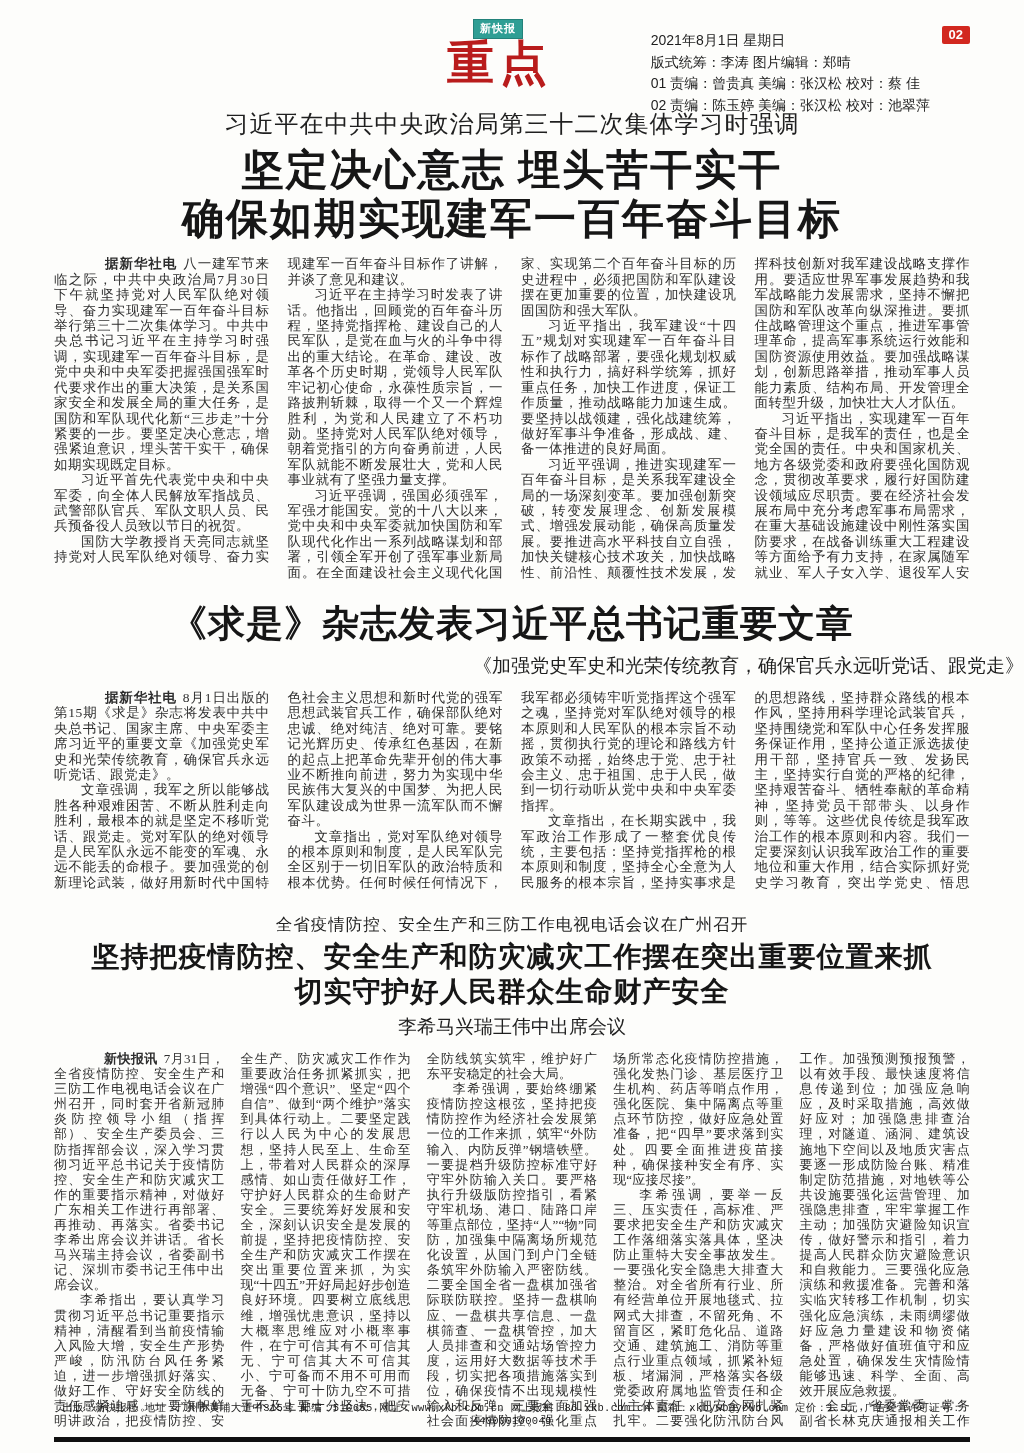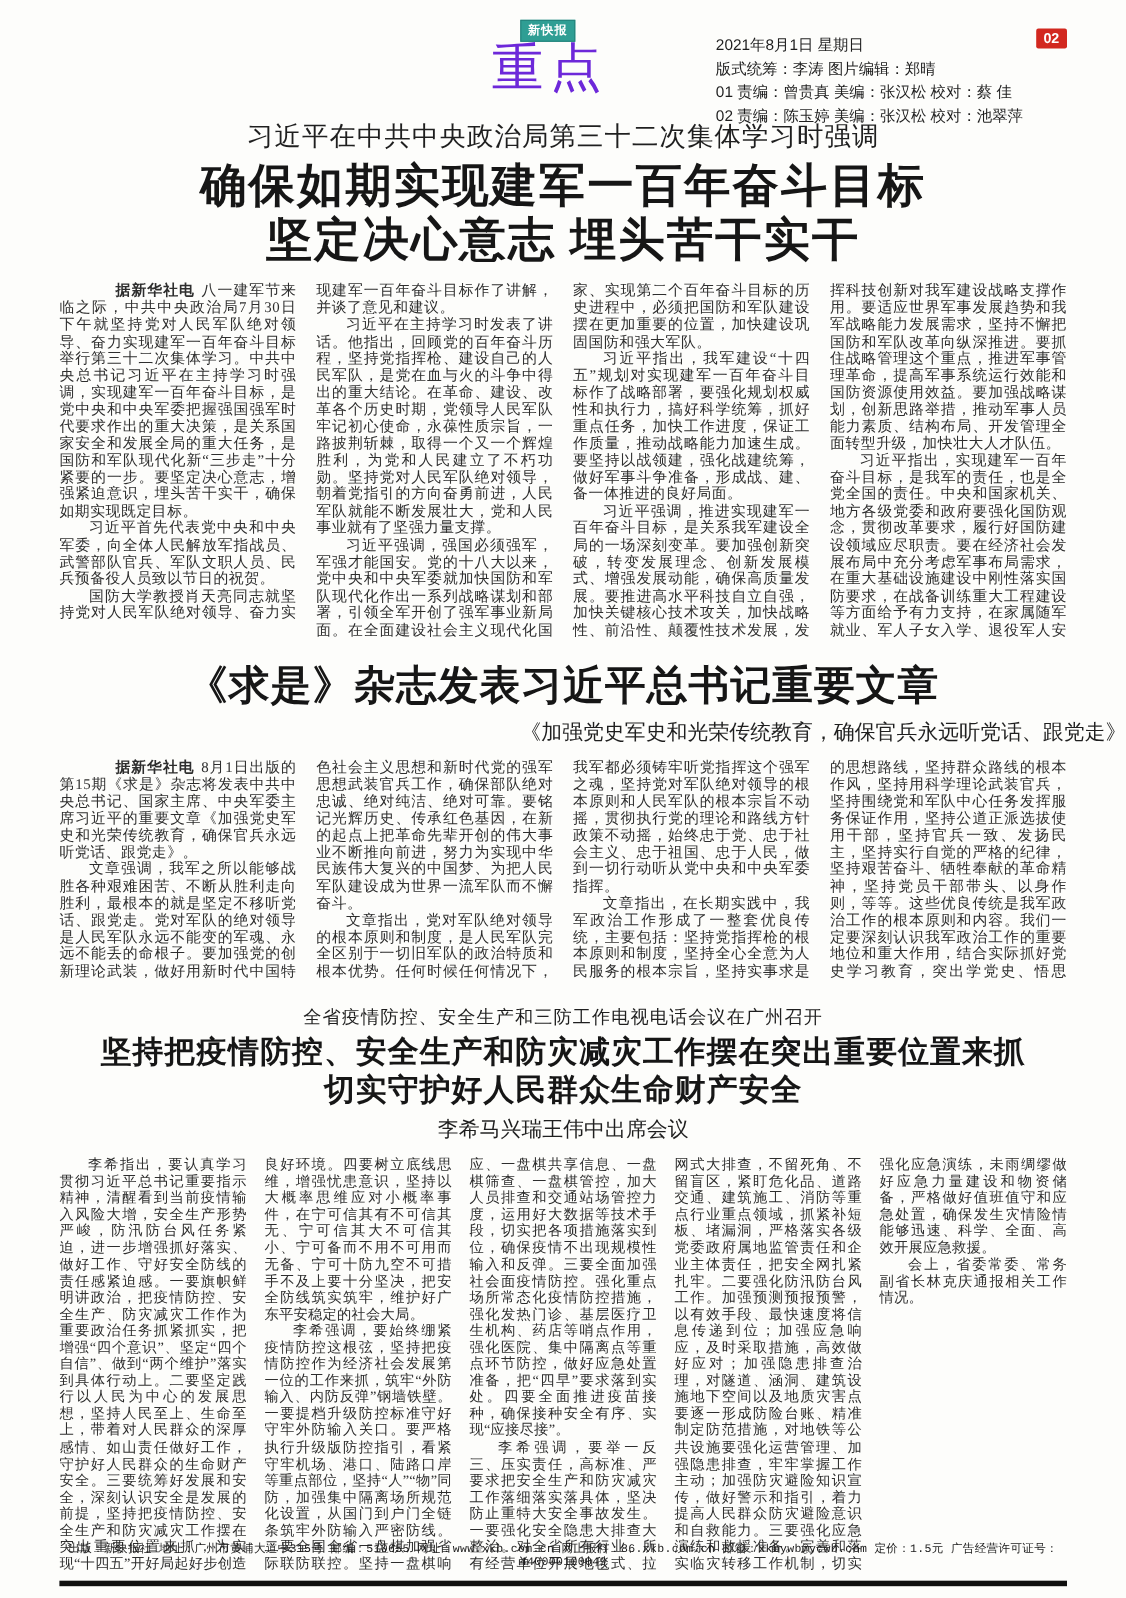--- a/index.html
+++ b/index.html
@@ -12,21 +12,21 @@
   
   .header { position:relative; height:102px; }
   .masthead { position:absolute; left:447px; top:18px; }
   .paper-badge {
     display:inline-block; margin-left:26px; padding:1px 6px 2px;
     background:#2f9e94; color:#fff; font-size:11px; letter-spacing:1px;
     font-family:"Liberation Sans","DejaVu Sans",sans-serif;
     border:1px solid #23827a; font-weight:bold;
   }
   .section-title {
-    font-size:47px; line-height:1.02; font-weight:normal; color:#6d28d9;
+    font-size:47px; line-height:1.02; font-weight:bold; color:#b91c1c;
     letter-spacing:6px; margin-top:1px;
   }
   .meta {
     position:absolute; right:94px; top:30px; font-size:14px; line-height:1.55;
     color:#1e1e1e; font-family:"Liberation Sans","DejaVu Sans",sans-serif;
     white-space:nowrap;
   }
   .page-badge {
     position:absolute; right:54px; top:26px; background:#d2281f; color:#fff;
     font-size:13px; font-weight:bold; padding:1px 7px 2px; border-radius:2px;
@@ -80,22 +80,22 @@
       <div>版式统筹：李涛  图片编辑：郑晴</div>
       <div>01 责编：曾贵真  美编：张汉松  校对：蔡 佳</div>
       <div>02 责编：陈玉婷  美编：张汉松  校对：池翠萍</div>
     </div>
     <div class="page-badge">02</div>
   </div>
 
   <div class="a1">
     <div class="kicker">习近平在中共中央政治局第三十二次集体学习时强调</div>
     <div class="headline">
+      <div>坚定决心意志  埋头苦干实干</div>
       <div>确保如期实现建军一百年奋斗目标</div>
-      <div>坚定决心意志  埋头苦干实干</div>
     </div>
     <div class="body-cols">
       <p><b class="lead-in">据新华社电</b><span>八一建军节来临之际，中共中央政治局7月30日下午就坚持党对人民军队绝对领导、奋力实现建军一百年奋斗目标举行第三十二次集体学习。中共中央总书记习近平在主持学习时强调，实现建军一百年奋斗目标，是党中央和中央军委把握强国强军时代要求作出的重大决策，是关系国家安全和发展全局的重大任务，是国防和军队现代化新“三步走”十分紧要的一步。要坚定决心意志，增强紧迫意识，埋头苦干实干，确保如期实现既定目标。</span></p>
       <p>习近平首先代表党中央和中央军委，向全体人民解放军指战员、武警部队官兵、军队文职人员、民兵预备役人员致以节日的祝贺。</p>
       <p>国防大学教授肖天亮同志就坚持党对人民军队绝对领导、奋力实现建军一百年奋斗目标作了讲解，并谈了意见和建议。</p>
       <p>习近平在主持学习时发表了讲话。他指出，回顾党的百年奋斗历程，坚持党指挥枪、建设自己的人民军队，是党在血与火的斗争中得出的重大结论。在革命、建设、改革各个历史时期，党领导人民军队牢记初心使命，永葆性质宗旨，一路披荆斩棘，取得一个又一个辉煌胜利，为党和人民建立了不朽功勋。坚持党对人民军队绝对领导，朝着党指引的方向奋勇前进，人民军队就能不断发展壮大，党和人民事业就有了坚强力量支撑。</p>
       <p>习近平强调，强国必须强军，军强才能国安。党的十八大以来，党中央和中央军委就加快国防和军队现代化作出一系列战略谋划和部署，引领全军开创了强军事业新局面。在全面建设社会主义现代化国家、实现第二个百年奋斗目标的历史进程中，必须把国防和军队建设摆在更加重要的位置，加快建设巩固国防和强大军队。</p>
       <p>习近平指出，我军建设“十四五”规划对实现建军一百年奋斗目标作了战略部署，要强化规划权威性和执行力，搞好科学统筹，抓好重点任务，加快工作进度，保证工作质量，推动战略能力加速生成。要坚持以战领建，强化战建统筹，做好军事斗争准备，形成战、建、备一体推进的良好局面。</p>
       <p>习近平强调，推进实现建军一百年奋斗目标，是关系我军建设全局的一场深刻变革。要加强创新突破，转变发展理念、创新发展模式、增强发展动能，确保高质量发展。要推进高水平科技自立自强，加快关键核心技术攻关，加快战略性、前沿性、颠覆性技术发展，发挥科技创新对我军建设战略支撑作用。要适应世界军事发展趋势和我军战略能力发展需求，坚持不懈把国防和军队改革向纵深推进。要抓住战略管理这个重点，推进军事管理革命，提高军事系统运行效能和国防资源使用效益。要加强战略谋划，创新思路举措，推动军事人员能力素质、结构布局、开发管理全面转型升级，加快壮大人才队伍。</p>
       <p>习近平指出，实现建军一百年奋斗目标，是我军的责任，也是全党全国的责任。中央和国家机关、地方各级党委和政府要强化国防观念，贯彻改革要求，履行好国防建设领域应尽职责。要在经济社会发展布局中充分考虑军事布局需求，在重大基础设施建设中刚性落实国防要求，在战备训练重大工程建设等方面给予有力支持，在家属随军就业、军人子女入学、退役军人安置、优抚政策落实等方面积极排忧解难。</p>
@@ -114,20 +114,21 @@
   </div>
 
   <div class="a3">
     <div class="kicker">全省疫情防控、安全生产和三防工作电视电话会议在广州召开</div>
     <div class="headline">
       <div>坚持把疫情防控、安全生产和防灾减灾工作摆在突出重要位置来抓</div>
       <div>切实守护好人民群众生命财产安全</div>
     </div>
     <div class="byline">李希马兴瑞王伟中出席会议</div>
     <div class="body-cols">
+      <p><b class="lead-in">新快报讯</b><span>7月31日，全省疫情防控、安全生产和三防工作电视电话会议在广州召开，同时套开省新冠肺炎防控领导小组（指挥部）、安全生产委员会、三防指挥部会议，深入学习贯彻习近平总书记关于疫情防控、安全生产和防灾减灾工作的重要指示精神，对做好广东相关工作进行再部署、再推动、再落实。省委书记李希出席会议并讲话。省长马兴瑞主持会议，省委副书记、深圳市委书记王伟中出席会议。</span></p>
       <p>李希指出，要认真学习贯彻习近平总书记重要指示精神，清醒看到当前疫情输入风险大增，安全生产形势严峻，防汛防台风任务紧迫，进一步增强抓好落实、做好工作、守好安全防线的责任感紧迫感。一要旗帜鲜明讲政治，把疫情防控、安全生产、防灾减灾工作作为重要政治任务抓紧抓实，把增强“四个意识”、坚定“四个自信”、做到“两个维护”落实到具体行动上。二要坚定践行以人民为中心的发展思想，坚持人民至上、生命至上，带着对人民群众的深厚感情、如山责任做好工作，守护好人民群众的生命财产安全。三要统筹好发展和安全，深刻认识安全是发展的前提，坚持把疫情防控、安全生产和防灾减灾工作摆在突出重要位置来抓，为实现“十四五”开好局起好步创造良好环境。四要树立底线思维，增强忧患意识，坚持以大概率思维应对小概率事件，在宁可信其有不可信其无、宁可信其大不可信其小、宁可备而不用不可用而无备、宁可十防九空不可措手不及上要十分坚决，把安全防线筑实筑牢，维护好广东平安稳定的社会大局。</p>
       <p>李希强调，要始终绷紧疫情防控这根弦，坚持把疫情防控作为经济社会发展第一位的工作来抓，筑牢“外防输入、内防反弹”钢墙铁壁。一要提档升级防控标准守好守牢外防输入关口。要严格执行升级版防控指引，看紧守牢机场、港口、陆路口岸等重点部位，坚持“人”“物”同防，加强集中隔离场所规范化设置，从国门到户门全链条筑牢外防输入严密防线。二要全国全省一盘棋加强省际联防联控。坚持一盘棋响应、一盘棋共享信息、一盘棋筛查、一盘棋管控，加大人员排查和交通站场管控力度，运用好大数据等技术手段，切实把各项措施落实到位，确保疫情不出现规模性输入和反弹。三要全面加强社会面疫情防控。强化重点场所常态化疫情防控措施，强化发热门诊、基层医疗卫生机构、药店等哨点作用，强化医院、集中隔离点等重点环节防控，做好应急处置准备，把“四早”要求落到实处。四要全面推进疫苗接种，确保接种安全有序、实现“应接尽接”。</p>
       <p>李希强调，要举一反三、压实责任，高标准、严要求把安全生产和防灾减灾工作落细落实落具体，坚决防止重特大安全事故发生。一要强化安全隐患大排查大整治。对全省所有行业、所有经营单位开展地毯式、拉网式大排查，不留死角、不留盲区，紧盯危化品、道路交通、建筑施工、消防等重点行业重点领域，抓紧补短板、堵漏洞，严格落实各级党委政府属地监管责任和企业主体责任，把安全网扎紧扎牢。二要强化防汛防台风工作。加强预测预报预警，以有效手段、最快速度将信息传递到位；加强应急响应，及时采取措施，高效做好应对；加强隐患排查治理，对隧道、涵洞、建筑设施地下空间以及地质灾害点要逐一形成防险台账、精准制定防范措施，对地铁等公共设施要强化运营管理、加强隐患排查，牢牢掌握工作主动；加强防灾避险知识宣传，做好警示和指引，着力提高人民群众防灾避险意识和自救能力。三要强化应急演练和救援准备。完善和落实临灾转移工作机制，切实强化应急演练，未雨绸缪做好应急力量建设和物资储备，严格做好值班值守和应急处置，确保发生灾情险情能够迅速、科学、全面、高效开展应急救援。</p>
       <p>会上，省委常委、常务副省长林克庆通报相关工作情况。</p>
 
     </div>
   </div>
 
   <div class="footer">出版：新快报社  地址：广州市黄埔大道中315号  邮编：510655  网址：www.xkb.com.cn  网上报料：86.xkb.com.cn  邮箱：xkbywb@ycwb.com  定价：1.5元  广告经营许可证号：440000100049</div>
   <div class="bottom-rule"></div>

